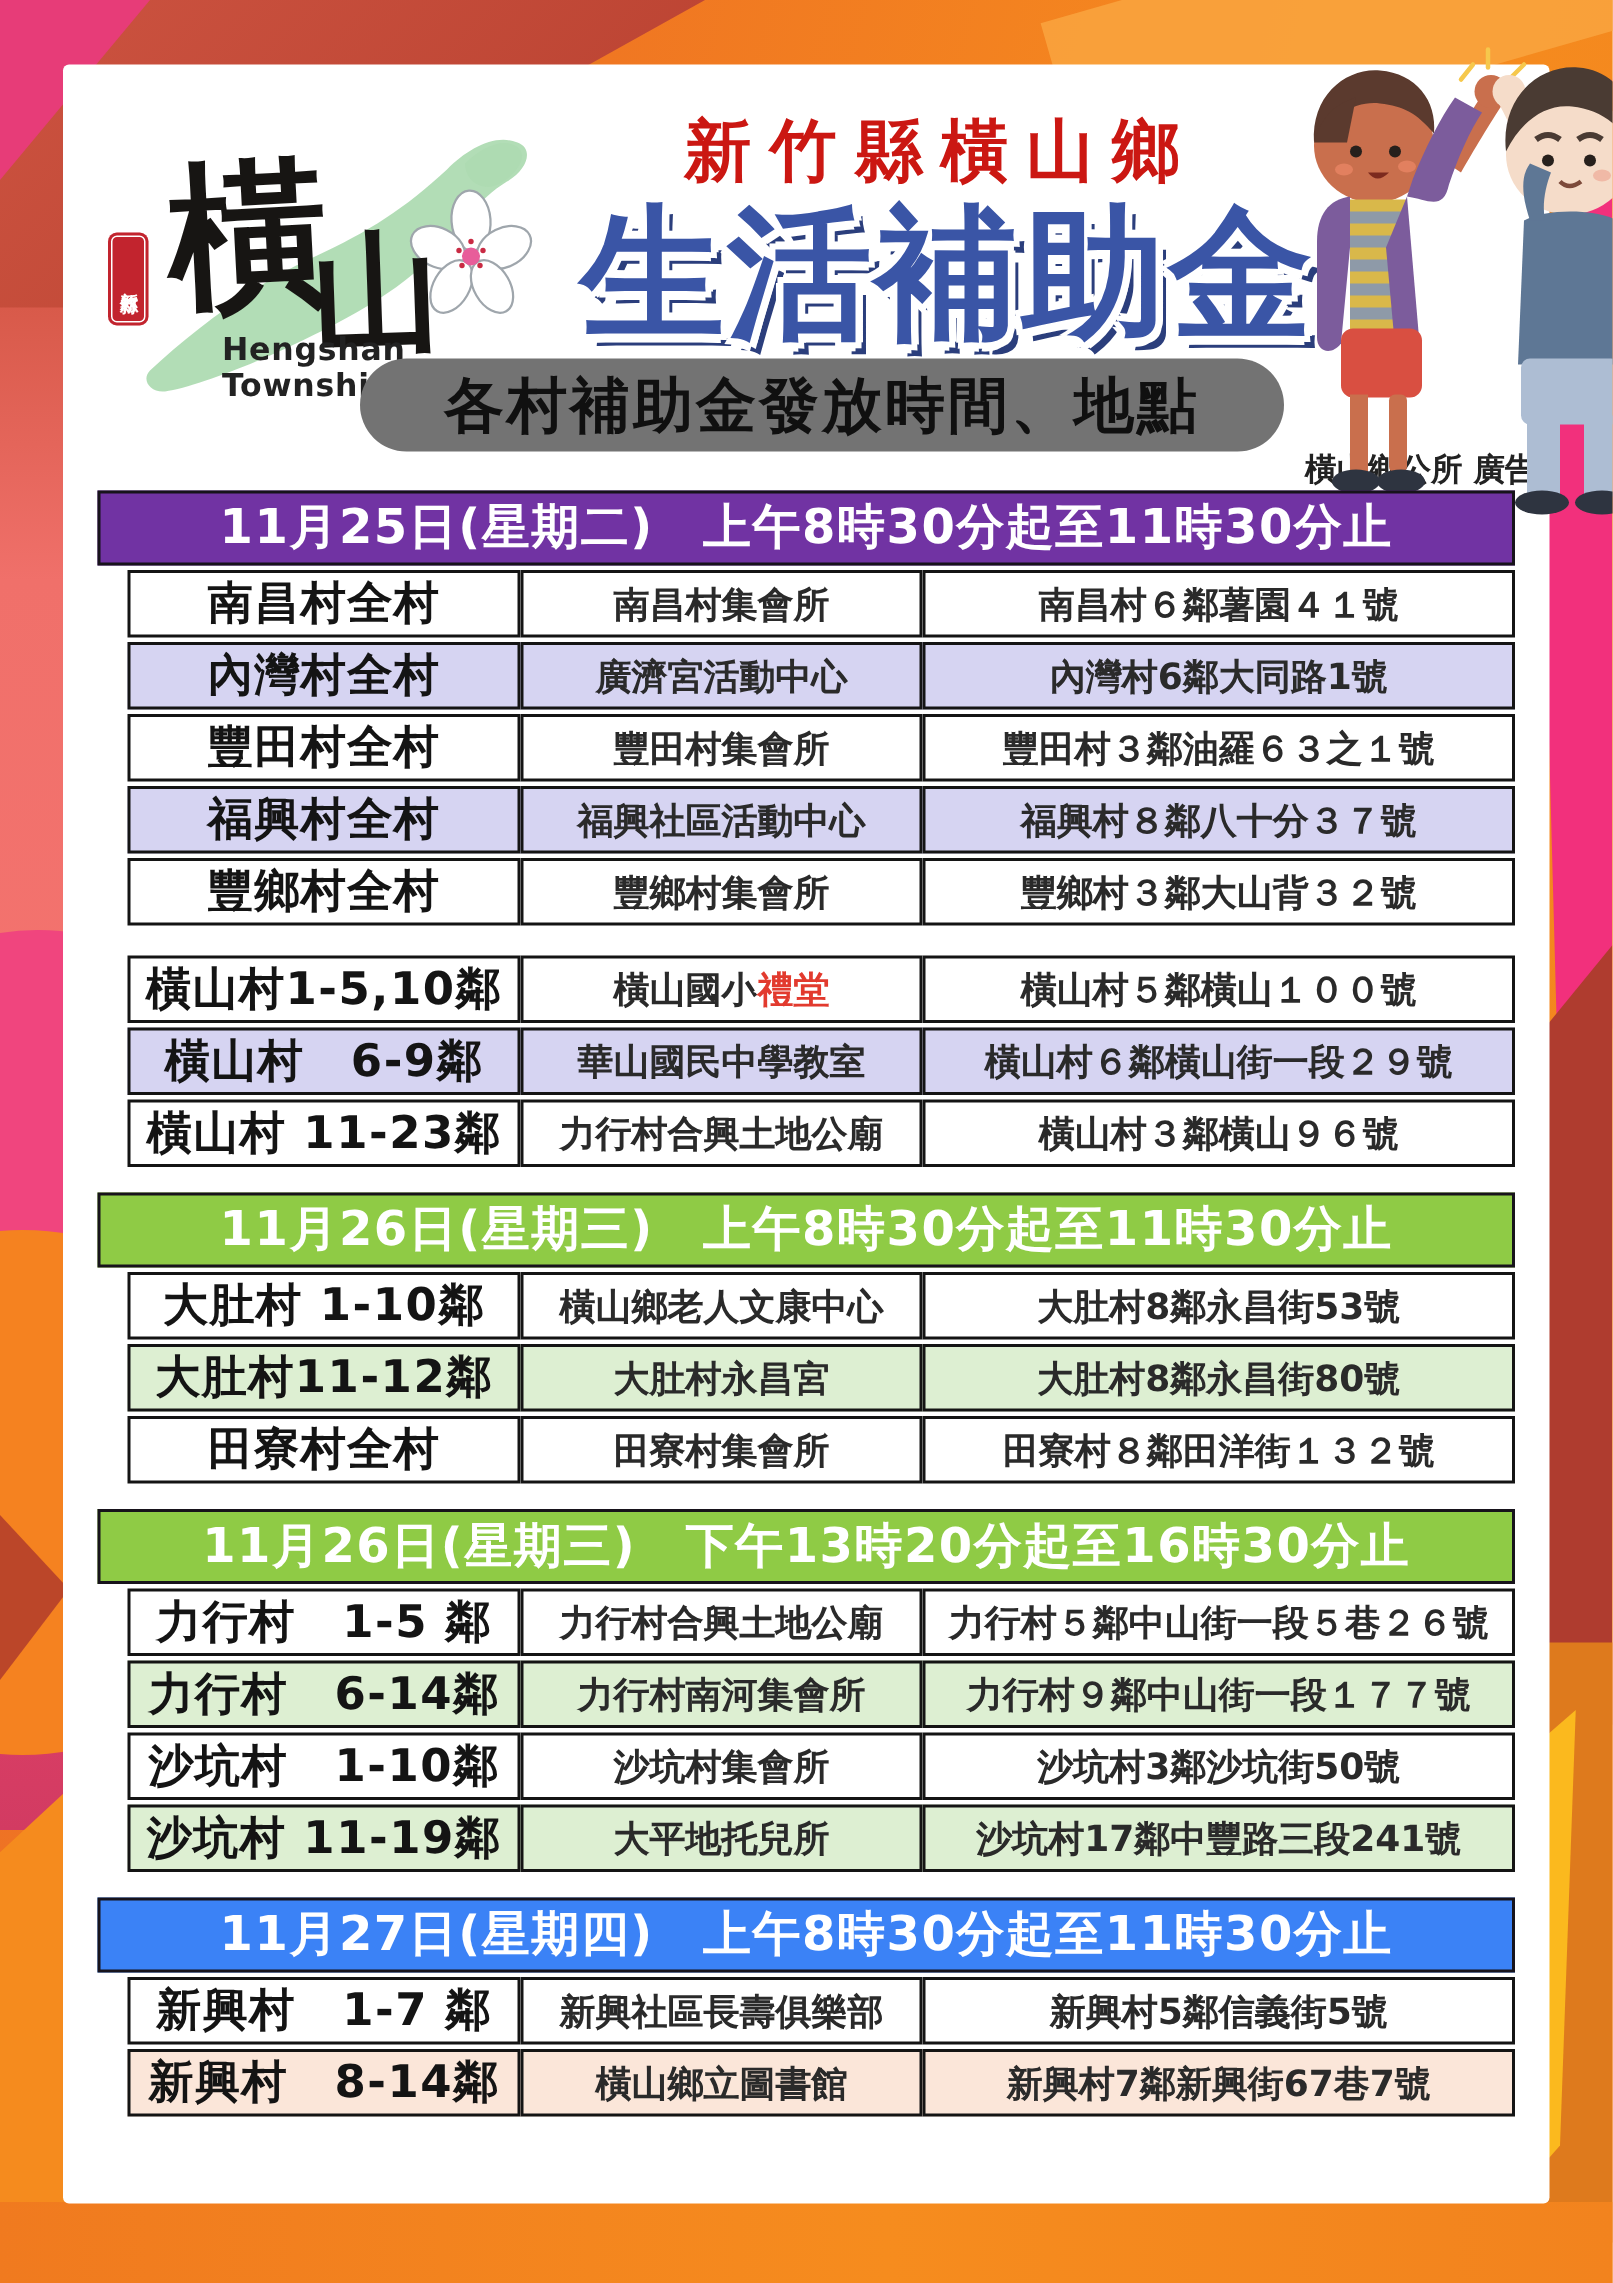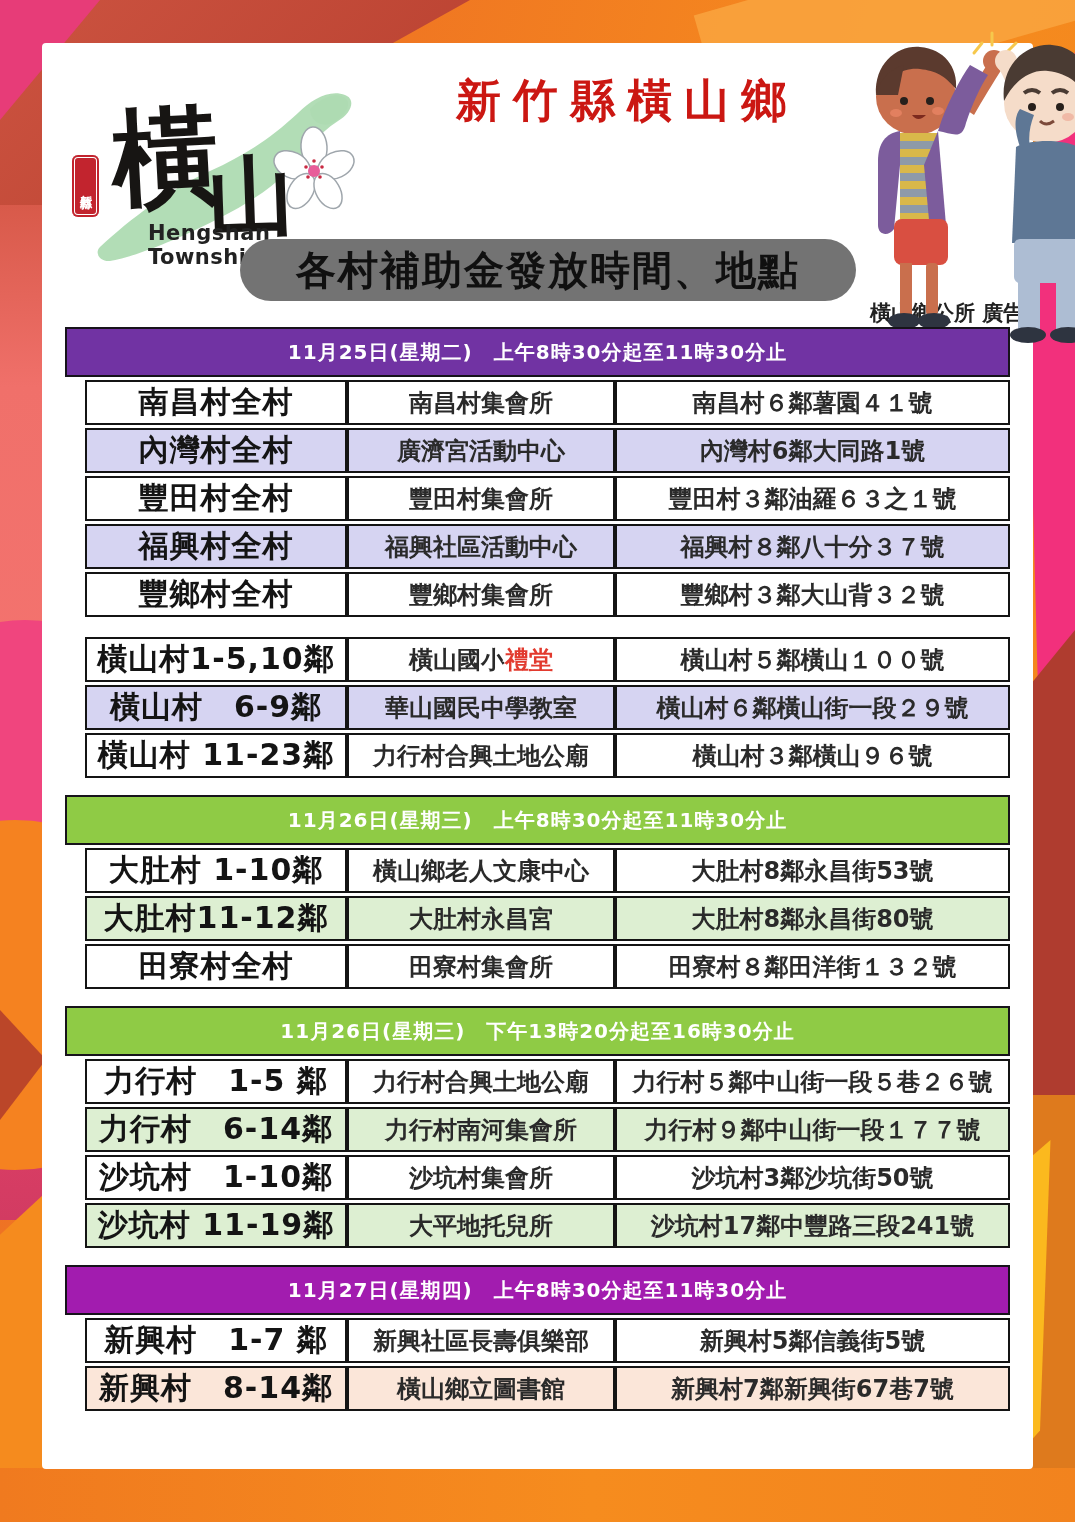--- a/index.html
+++ b/index.html
@@ -58,24 +58,24 @@
     display:flex;align-items:center;justify-content:center;}
   .ad-note{position:absolute;left:828px;top:256px;font-size:21px;font-weight:700;color:#222;white-space:nowrap;}
 
   
   .illus{position:absolute;left:782px;top:-28px;width:292px;height:332px;}
 
   
   .tables{position:absolute;left:23px;top:284px;width:945px;}
   .tbl{margin-bottom:14px;}
   .tbl-head{height:46px;border:2px solid #17131B;display:flex;align-items:center;justify-content:center;
-    color:#fff;font-size:20px;font-weight:800;letter-spacing:1px;}
+    color:#fff;font-size:32px;font-weight:800;letter-spacing:1px;}
   .theme-purple .tbl-head{background:#7133A3;}
   .theme-green  .tbl-head{background:#8FCB45;}
-  .theme-pink   .tbl-head{background:#a21caf;}
+  .theme-pink   .tbl-head{background:#3b82f6;}
   table.tbl-body{width:100%;border-collapse:separate;border-spacing:0 3px;table-layout:fixed;padding-left:20px;}
   td{border:2px solid #141414;height:41px;background:#fff;text-align:center;vertical-align:middle;
      padding:0 4px;overflow:hidden;white-space:nowrap;}
   .theme-purple tr:nth-child(even) td{background:#D6D4F2;}
   .theme-green  tr:nth-child(even) td{background:#DDEFD2;}
   .theme-pink   tr:nth-child(even) td{background:#FBE6D9;}
   col.c1{width:262px;} col.c2{width:268px;} col.c3{width:auto;}
   td.village{font-size:30px;font-weight:800;color:#141414;letter-spacing:1px;}
   td.loc,td.addr{font-size:24px;font-weight:600;color:#2A2A2A;}
   .hl-red{color:#E23A2E;text-shadow:-2px -2px 0 #fff,2px -2px 0 #fff,-2px 2px 0 #fff,2px 2px 0 #fff,0 3px 0 #fff;}
@@ -128,20 +128,21 @@
           <circle cx="38" cy="42" r="1.8"></circle>
       </g>
     </svg>
     <div class="seal">新竹縣</div>
     <div class="logo-ch logo-ch1">橫</div>
     <div class="logo-ch logo-ch2">山</div>
     <div class="logo-sub">Hengshan Township</div>
   </div>
 
   <div class="region-title">新竹縣橫山鄉</div>
+  <div class="main-title">生活補助金</div>
   <div class="banner-pill">各村補助金發放時間、地點</div>
   <div class="ad-note">橫山鄉公所 廣告</div>
 
   <svg class="illus" viewBox="0 0 292 332">
 
     <g stroke="#F6C84C" stroke-width="3" stroke-linecap="round">
       <line x1="150" y1="38" x2="158" y2="28"></line>
         <line x1="168" y1="30" x2="168" y2="18"></line>
         <line x1="184" y1="36" x2="192" y2="28"></line>
     </g>

